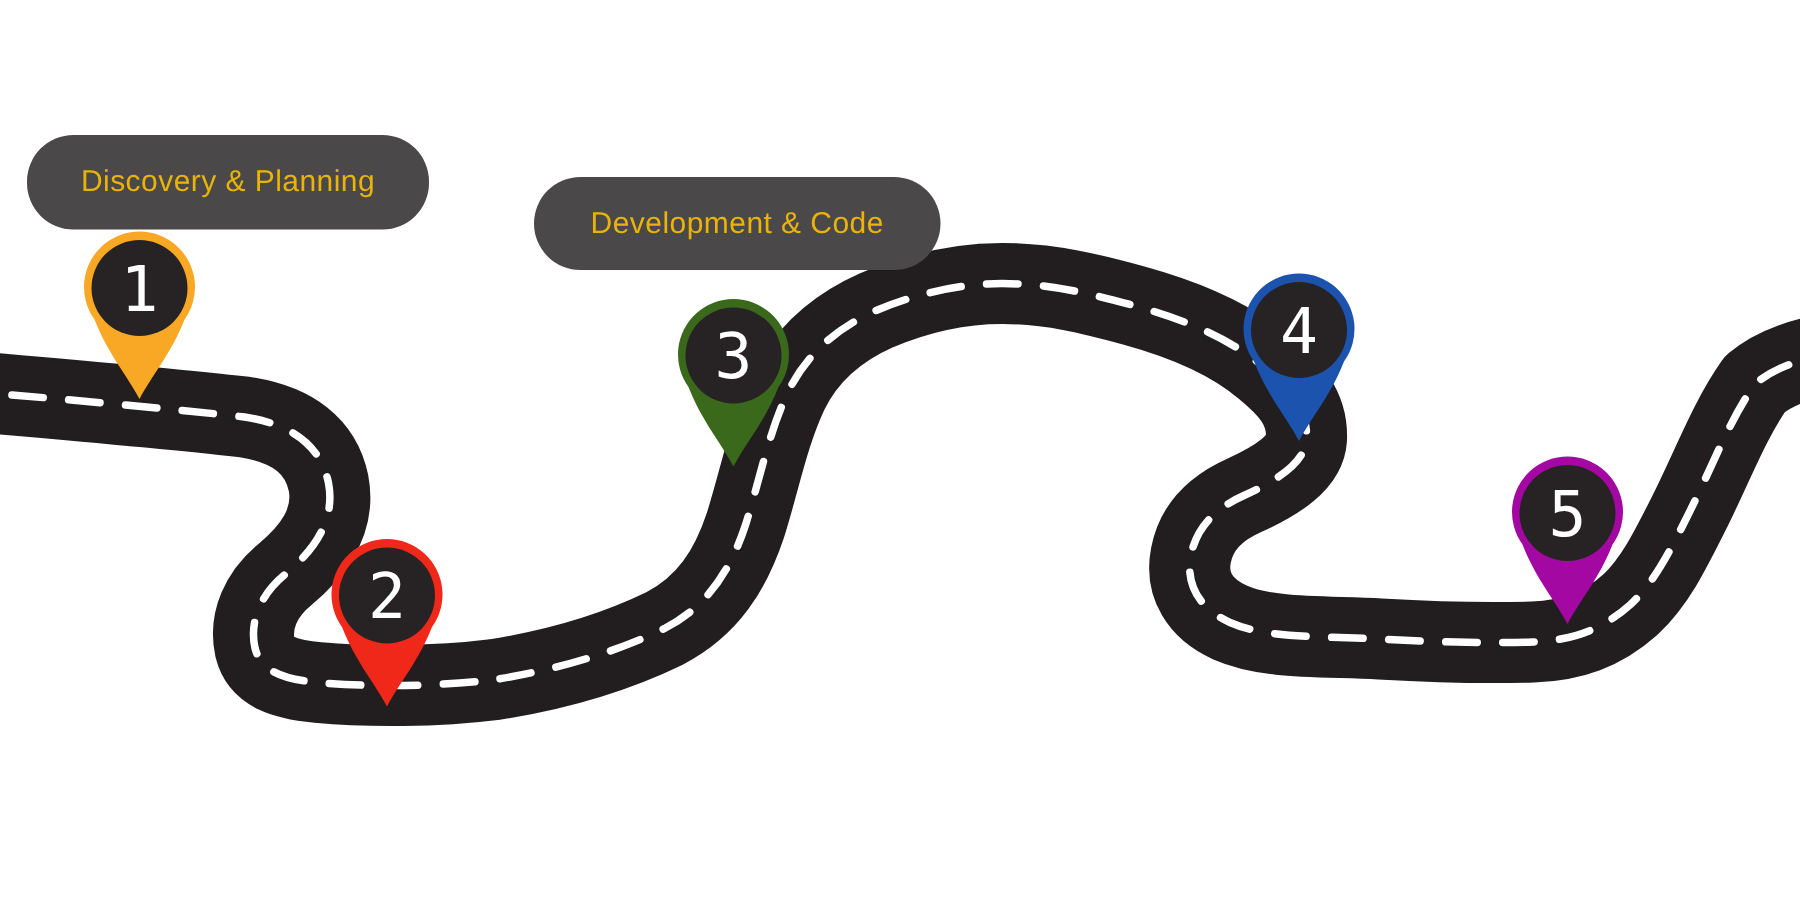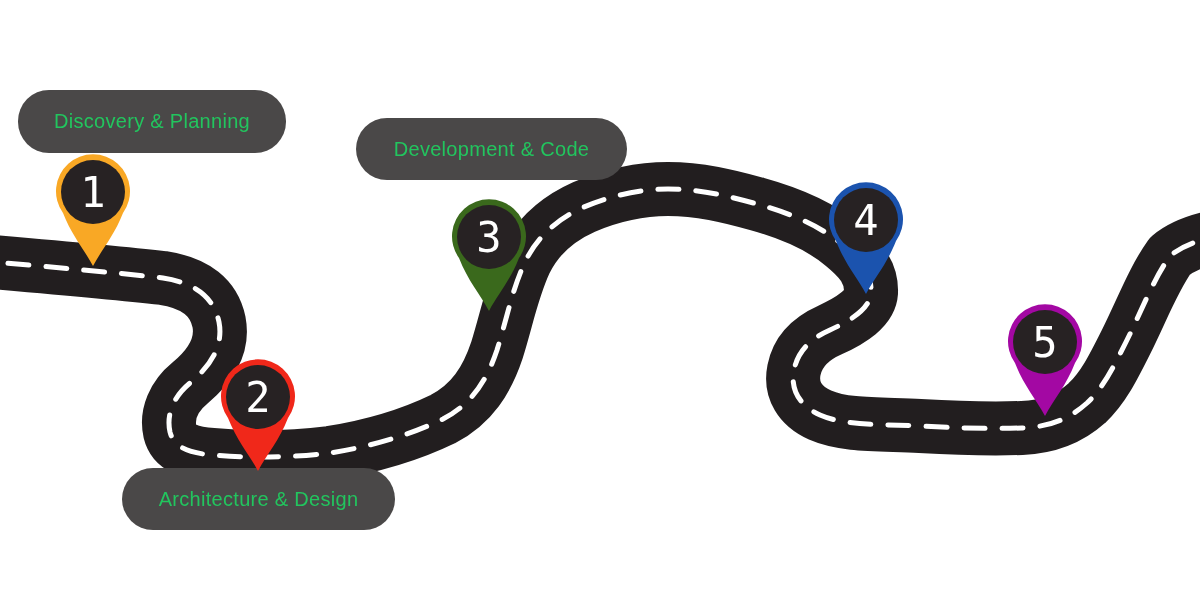--- a/index.html
+++ b/index.html
@@ -41,21 +41,21 @@
 
   .bubble {
     position: absolute;
     z-index: 2;
     background: #4a4848;
     border-radius: 31px;
     display: flex;
     align-items: center;
     justify-content: center;
     text-align: center;
-    color: #22c55e;
+    color: #eab308;
     font-size: 20px;
     letter-spacing: 0.3px;
     line-height: 1.42;
   }
   .b1 { left: 18px;  top: 90px;  width: 268px; height: 63px; }
   .b2 { left: 122px; top: 468px; width: 273px; height: 62px; }
   .b3 { left: 356px; top: 118px; width: 271px; height: 62px; }
   .b4 { left: 742px; top: 105px; width: 268px; height: 70px;
         padding: 0 26px; box-sizing: border-box; }
   .b5 { left: 898px; top: 438px; width: 275px; height: 64px; }
@@ -124,23 +124,20 @@
         C 1048 427, 1068 420, 1087 403
         C 1103 388, 1113 368, 1126 342
         C 1142 310, 1153 280, 1170 256
         C 1183 245, 1202 238, 1232 234"></path>
     </g>
   </svg>
 
   <div class="bubble b1">
     <span>Discovery &amp; Planning</span>
   </div>
-  <div class="bubble b2">
-    <span>Architecture &amp; Design</span>
-  </div>
   <div class="bubble b3">
     <span>Development &amp; Code</span>
   </div>
 
   <svg class="layer pin-layer" viewBox="0 0 1200 600">
     <g transform="translate(93,192)">
       <path d="M -30 21 A 37 37 0 1 1 30 21 C 21 44 9 57 0 74 C -9 57 -21 44 -30 21 Z" fill="#F9A825"></path>
       <circle class="pin-circle" r="32"></circle>
       <text class="pin-num" y="15">1</text>
     </g>

